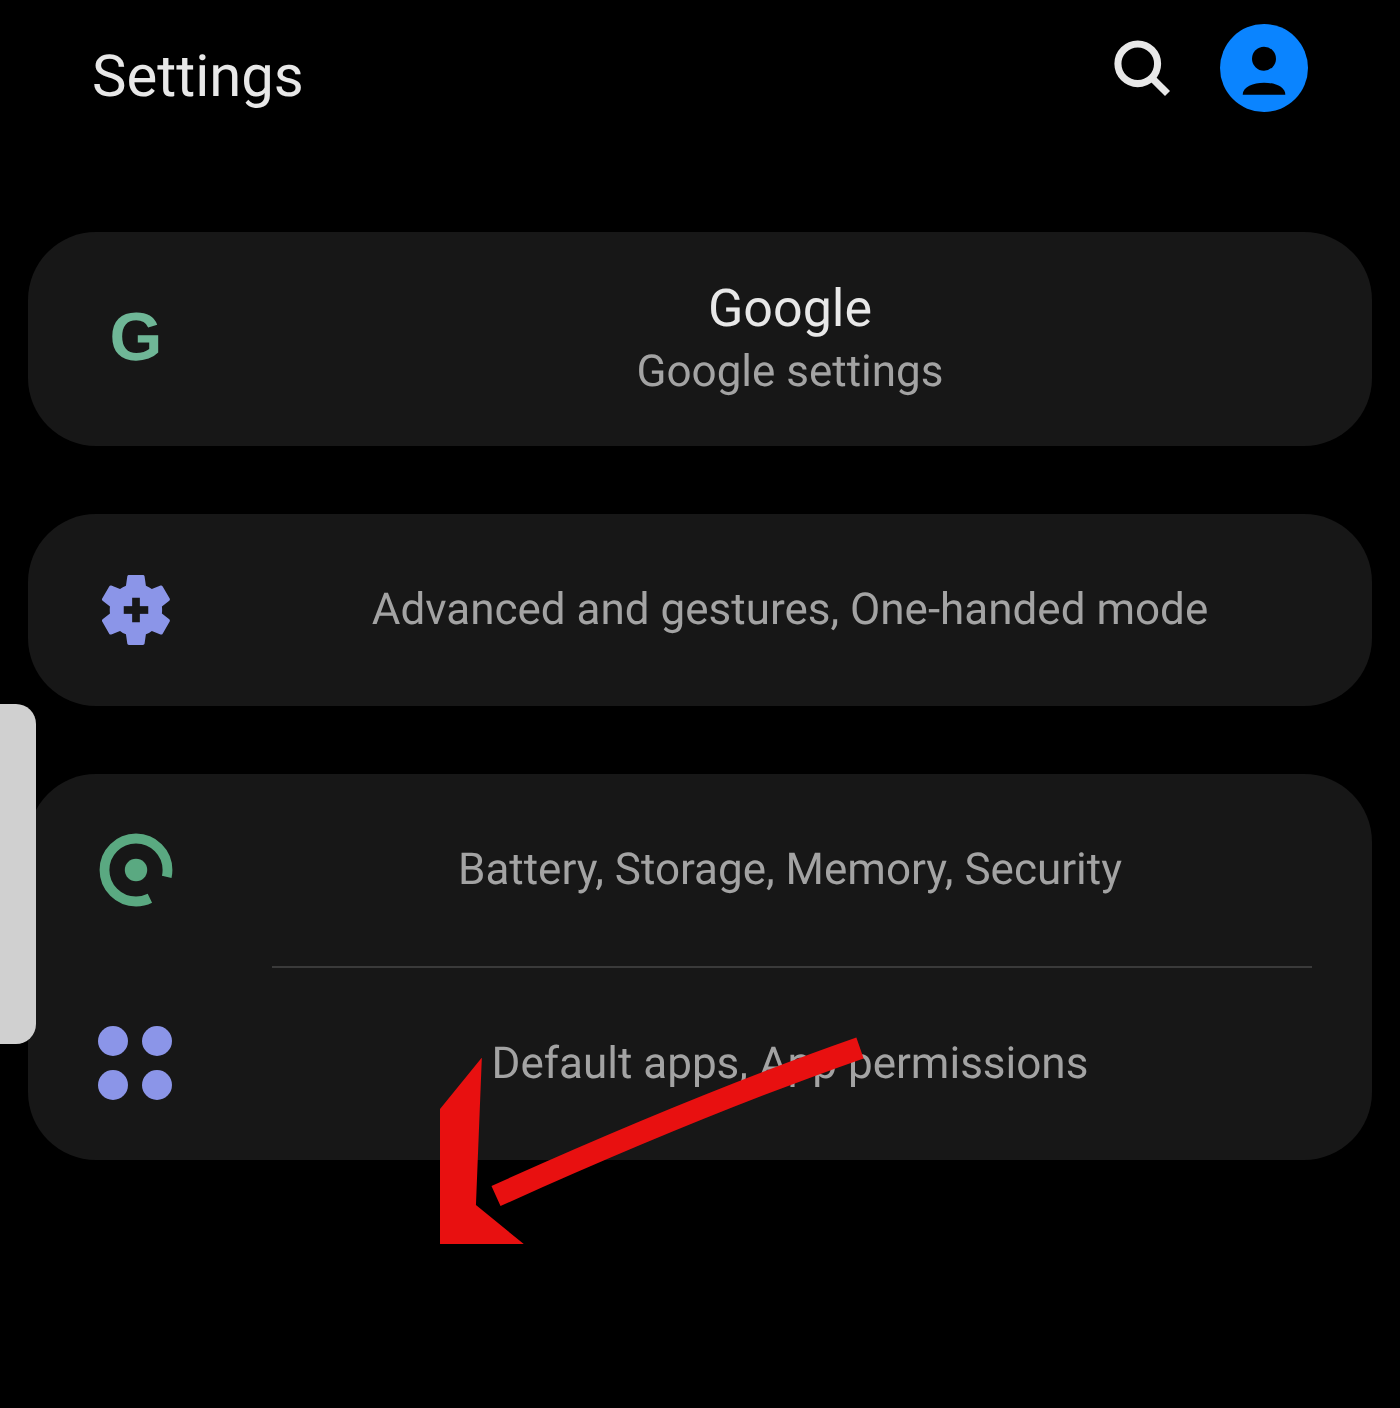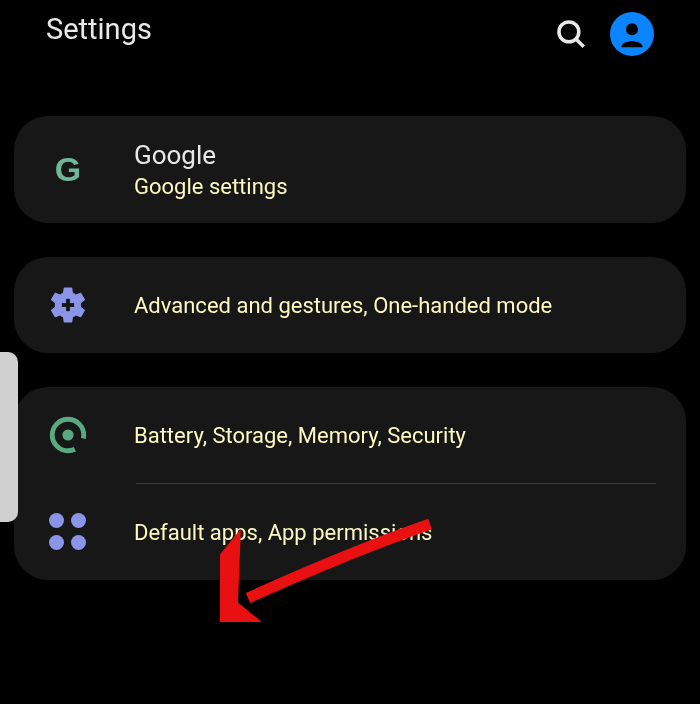--- a/index.html
+++ b/index.html
@@ -11,21 +11,21 @@
       width: 700px;
       height: 704px;
       background: #000000;
       font-family: -apple-system, BlinkMacSystemFont, 'Segoe UI', Roboto, sans-serif;
       color: #ffffff;
       overflow: hidden;
       position: relative;
     }
     .header {
       display: flex;
-      align-items: flex-start;
+      align-items: flex-end;
       justify-content: space-between;
       padding: 12px 46px 12px 46px;
     }
     .header-title {
       font-size: 29px;
       font-weight: 400;
       color: #e8e8e8;
     }
     .header-icons {
       display: flex;
@@ -66,31 +66,32 @@
       width: 48px;
       height: 48px;
       display: flex;
       align-items: center;
       justify-content: center;
       flex-shrink: 0;
     }
     .item-text {
       margin-left: 42px;
       flex: 1;
+      text-align: center;
     }
     .item-title {
       font-size: 26px;
       font-weight: 400;
       color: #e8e8e8;
       margin-bottom: 4px;
     }
     .item-subtitle {
       font-size: 22px;
       font-weight: 400;
-      color: #fef9c3;
+      color: #a3a3a3;
     }
     .divider {
       height: 1px;
       background: #3a3a3a;
       margin-left: 122px;
       margin-right: 30px;
     }
     .google-g {
       font-size: 34px;
       font-weight: 700;

